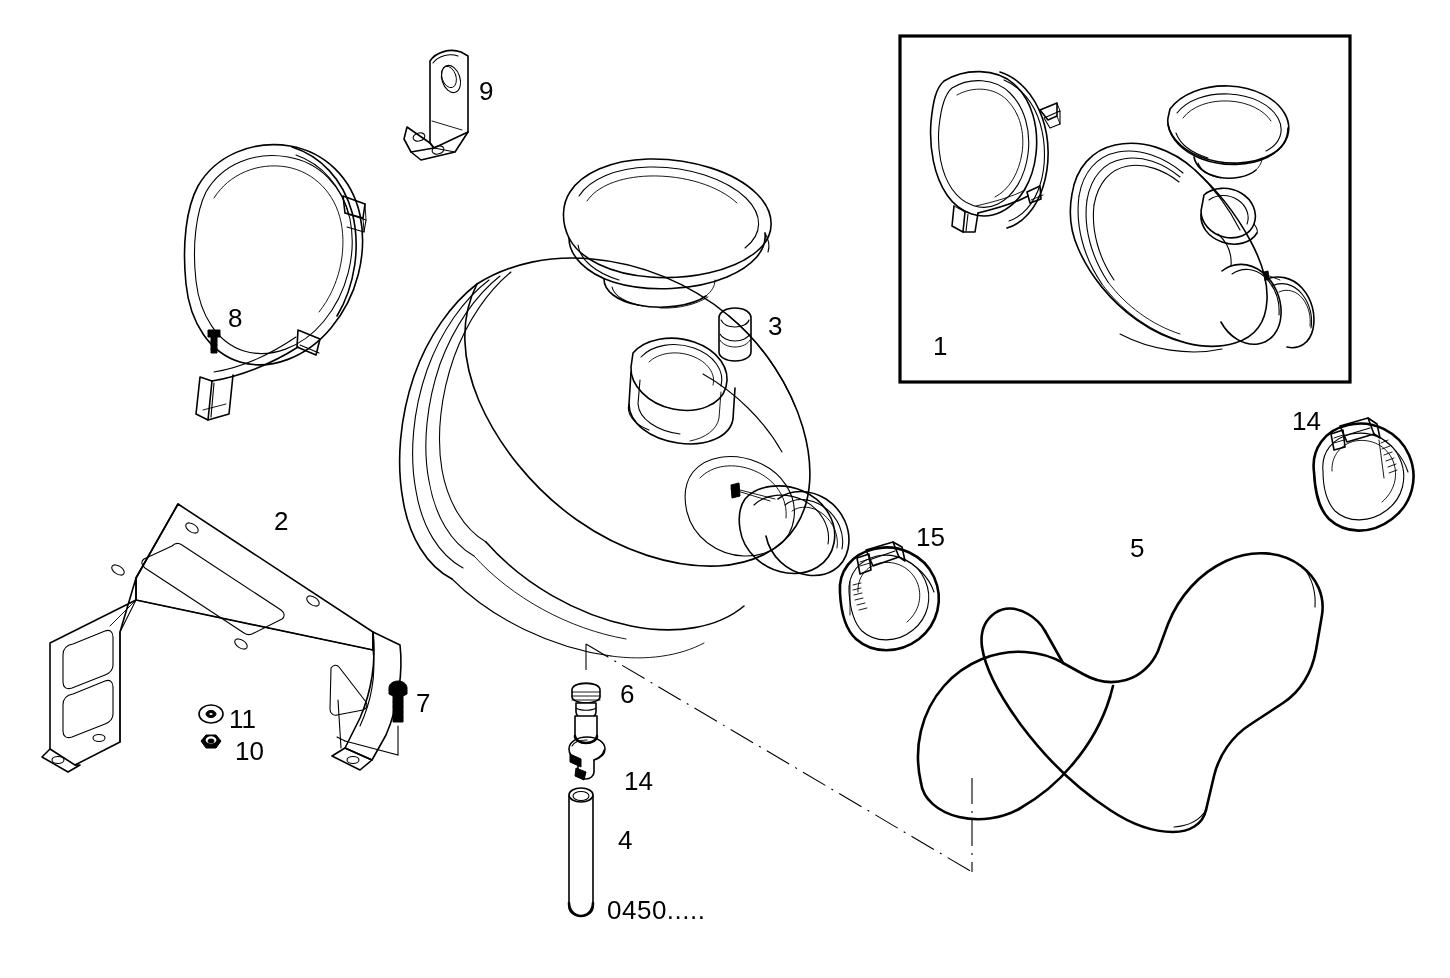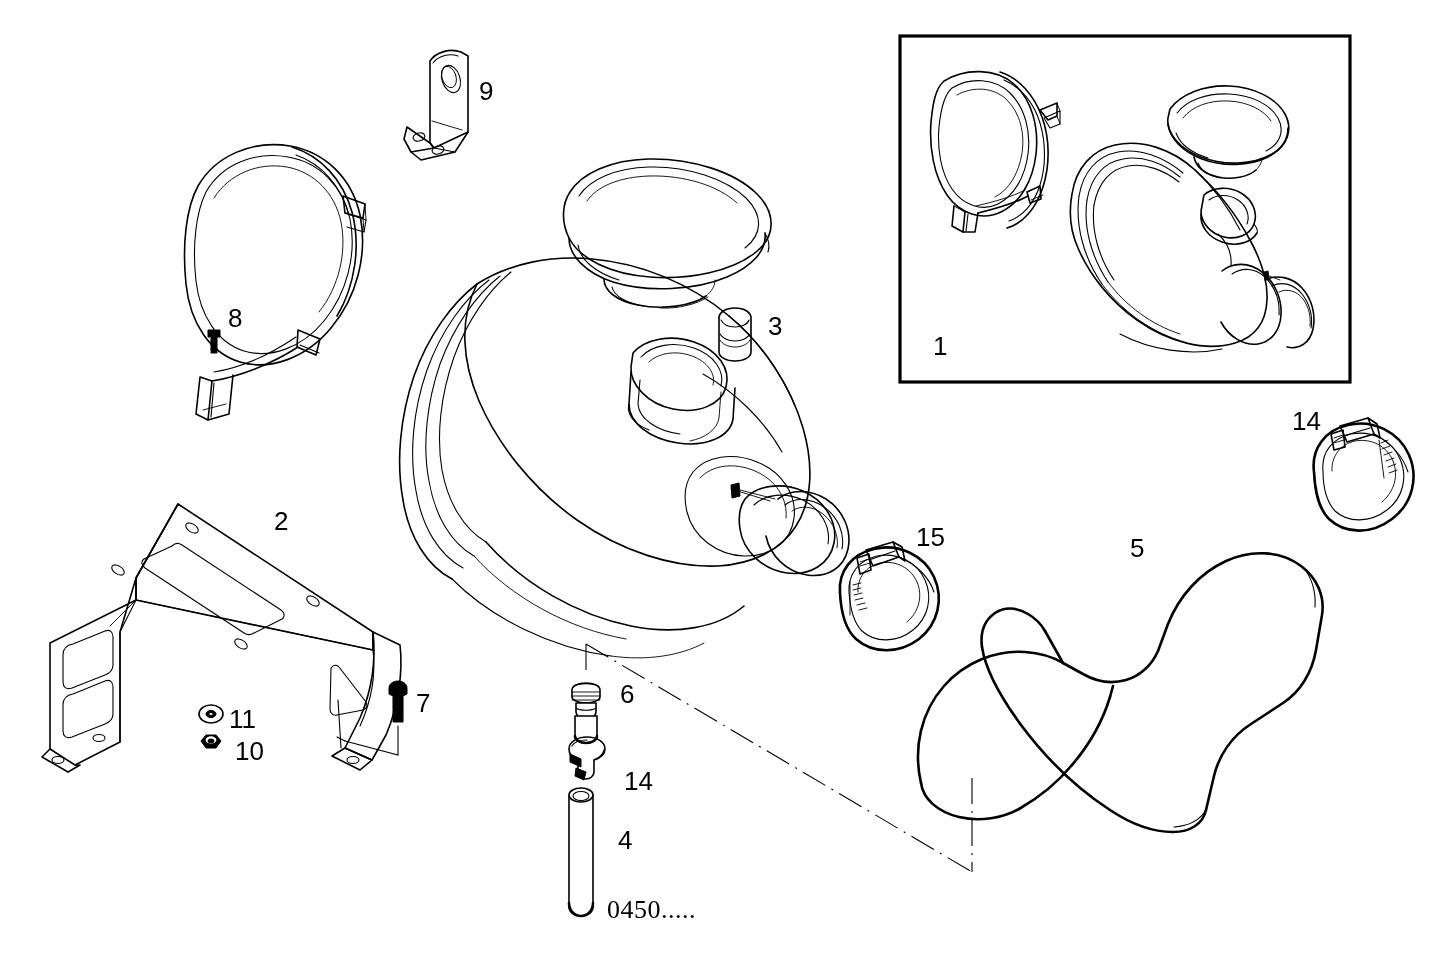--- a/index.html
+++ b/index.html
@@ -93,21 +93,21 @@
     position: absolute;
     font-family: "Liberation Sans", sans-serif;
     font-size: 26px;
     color: #000000;
     line-height: 1;
     white-space: nowrap;
     user-select: none;
   }
   .partcode {
     position: absolute;
-    font-family: Liberation Serif, serif;
+    font-family: Liberation Sans, sans-serif;
     font-size: 26px;
     color: #000000;
     letter-spacing: 0.5px;
     white-space: nowrap;
   }
 </style>
 </head>
 <body>
 
 <div id="diagram-root">

